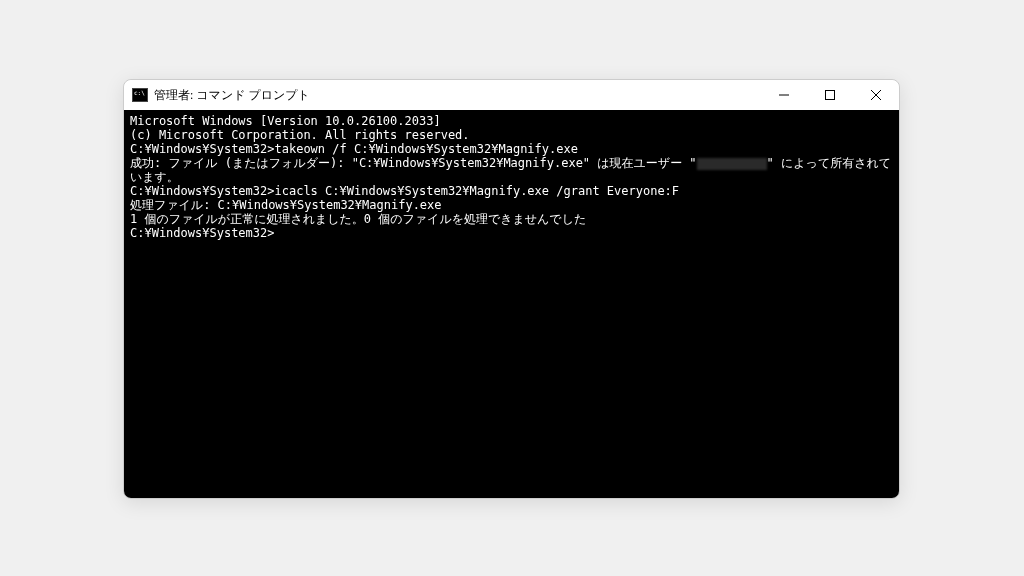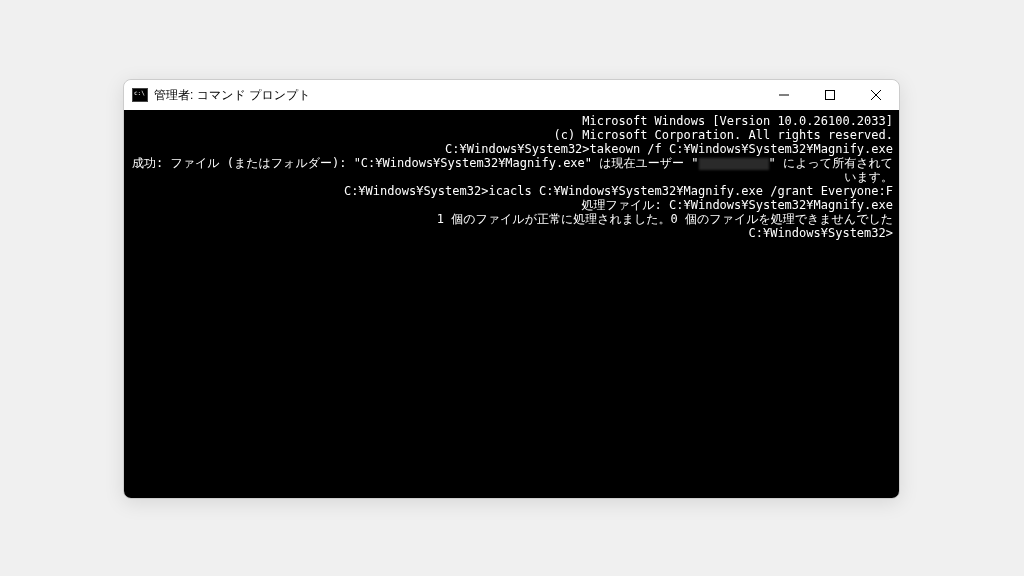--- a/index.html
+++ b/index.html
@@ -30,20 +30,21 @@
       overflow: hidden;
     }
     .titlebar {
       height: 30px;
       background: #fff;
       display: flex;
       align-items: center;
       padding: 0 0 0 8px;
       border-top-left-radius: 8px;
       border-top-right-radius: 8px;
+      font-family: Liberation Serif, serif;
     }
     .cmd-icon {
       width: 16px;
       height: 14px;
       background: #000;
       border: 1px solid #444;
       display: flex;
       align-items: center;
       justify-content: flex-start;
       margin-right: 6px;
@@ -91,21 +92,20 @@
       padding: 4px 6px;
       overflow: hidden;
     }
     .terminal pre {
       font-family: "MS Gothic", "Consolas", monospace;
       font-size: 12px;
       line-height: 14px;
       color: #fff;
       white-space: pre-wrap;
       word-break: break-all;
-      text-align: right;
     }
     .terminal .line {
       display: block;
     }
     .terminal .redacted {
       display: inline-block;
       vertical-align: middle;
       width: 70px;
       height: 12px;
       background: #2a2a2a;

